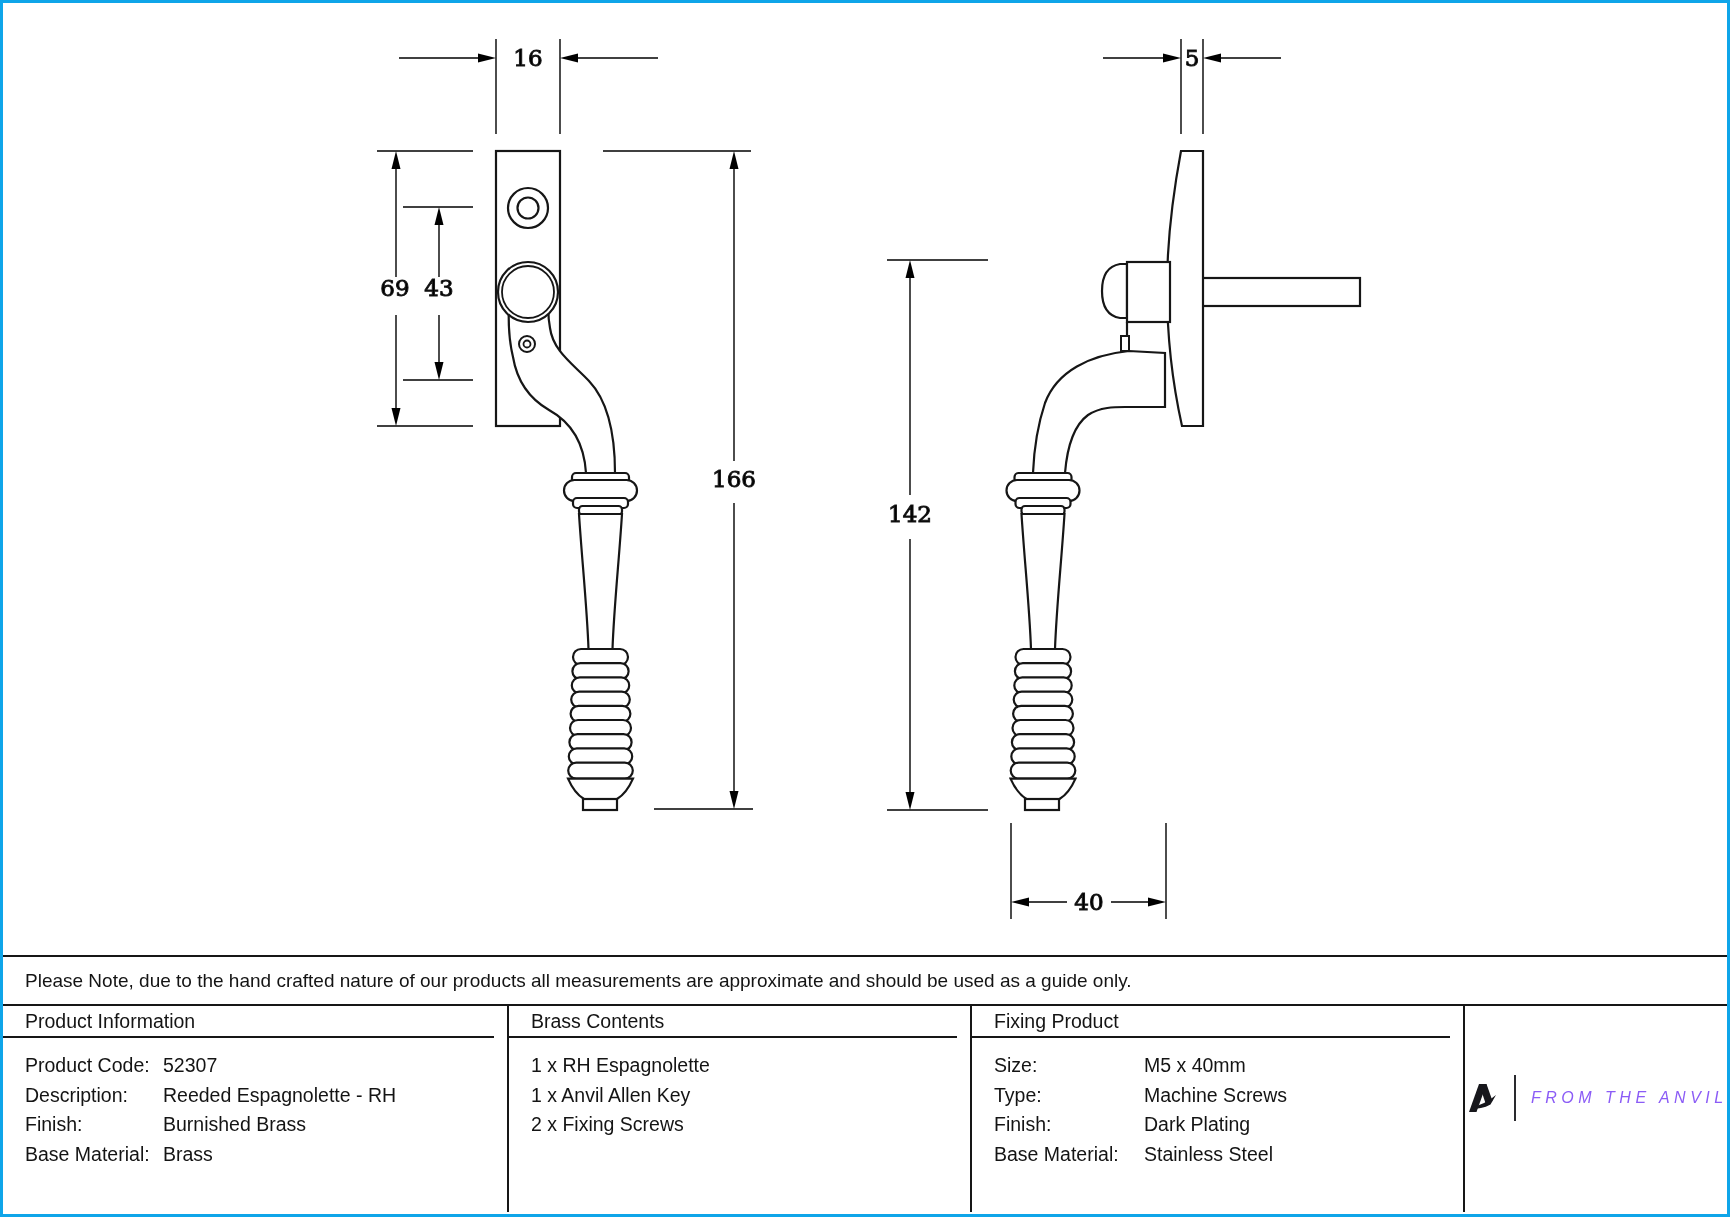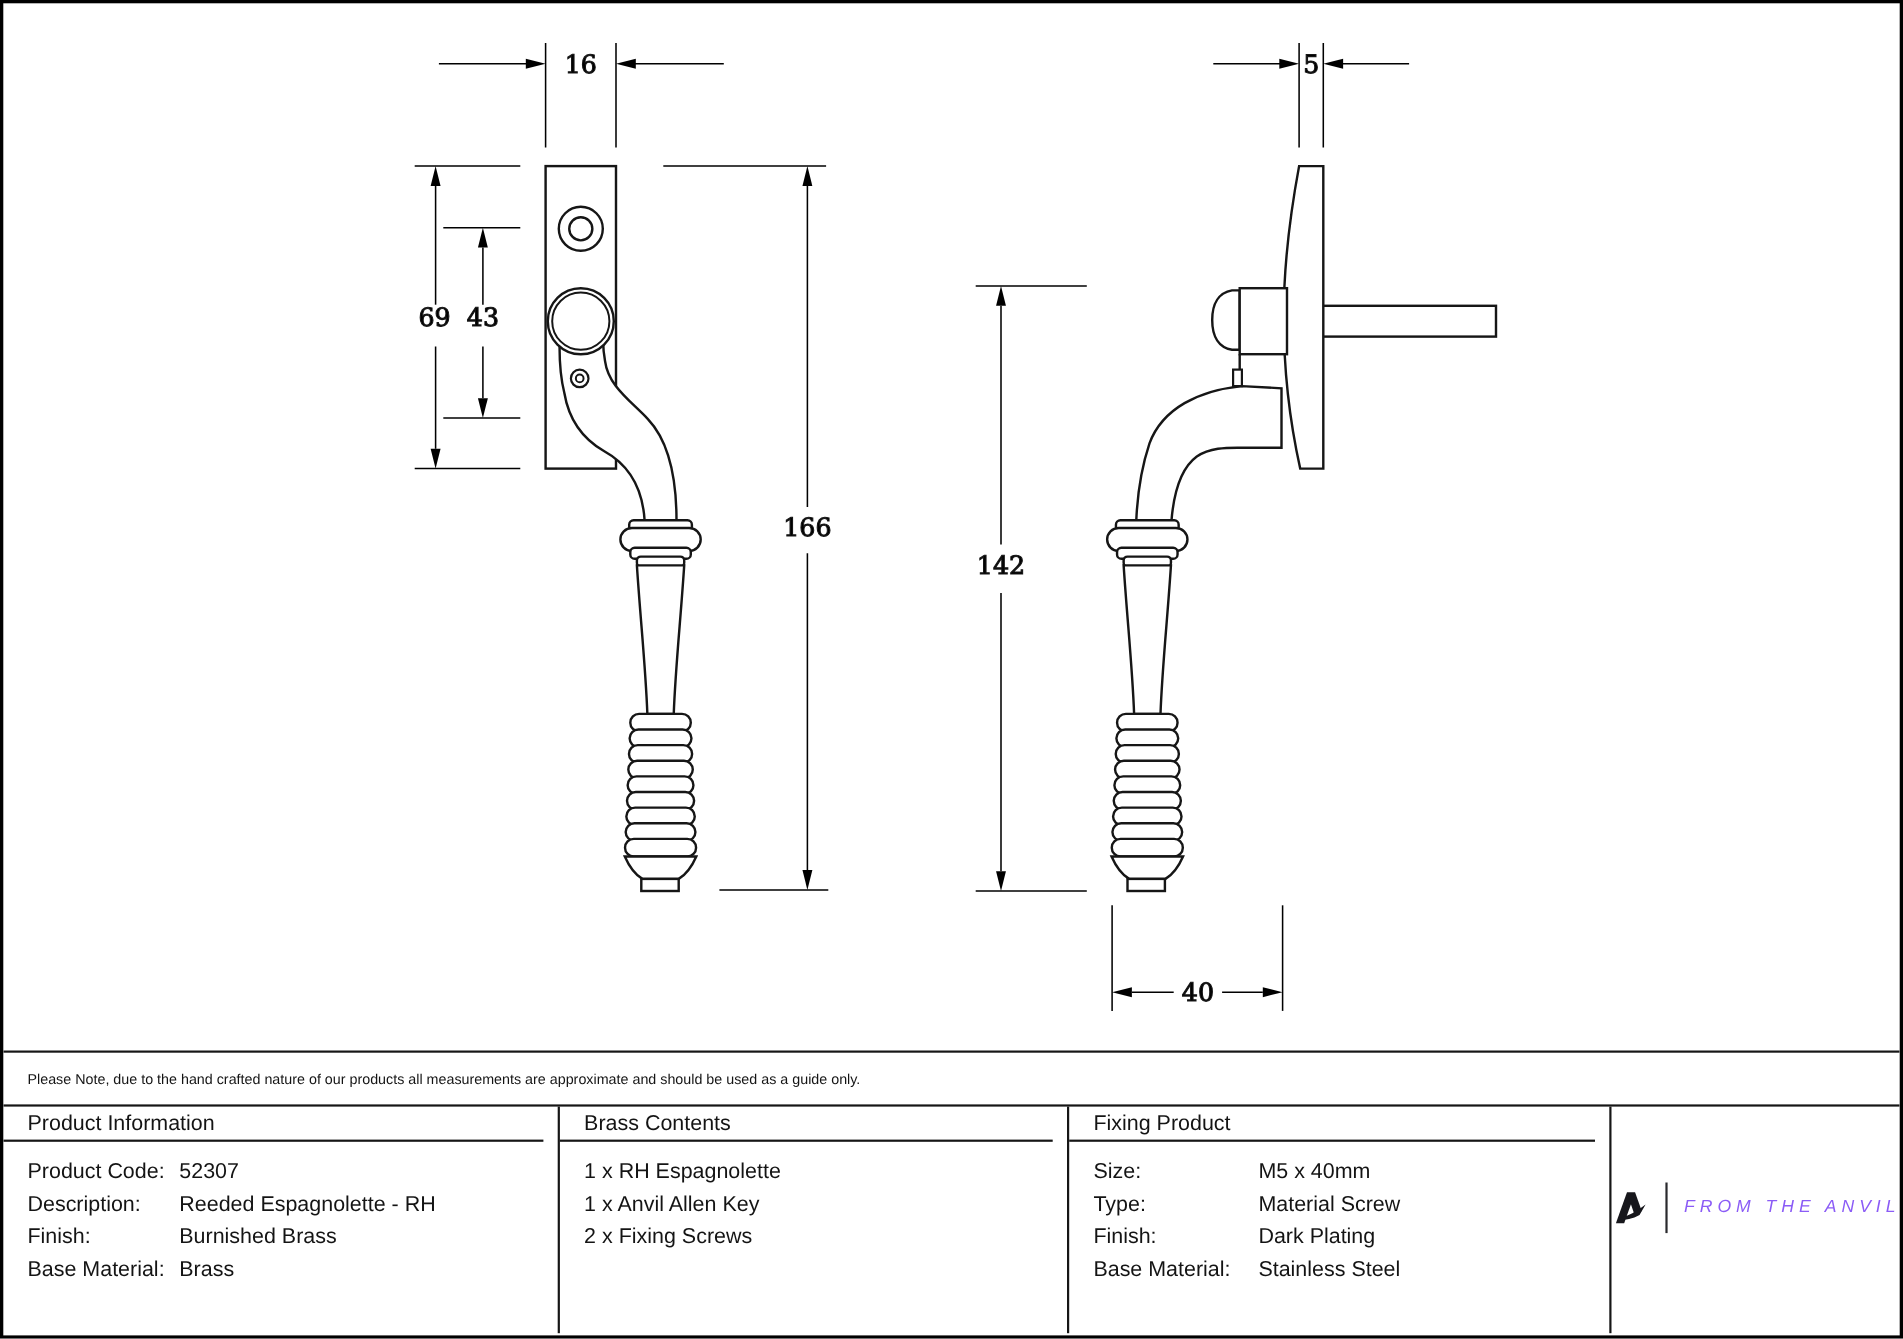--- a/index.html
+++ b/index.html
@@ -1,34 +1,34 @@
 <!DOCTYPE html>
 <html><head>
 <meta charset="utf-8">
 <style>
   html,body{margin:0;padding:0;background:#e8e8e8;}
   .sheet{
     position:relative;
     width:1730px;height:1217px;
     background:#ffffff;
-    border:3px solid #000000;
+    border:3px solid #0ea5e9;
     box-sizing:border-box;
     font-family:"Liberation Sans", sans-serif;
     color:#141414;
     overflow:hidden;
   }
   .drawing-area{position:absolute;left:0;top:0;width:1724px;height:952px;}
   .drawing-area svg{display:block;}
 
   
   .footer{position:absolute;left:0;top:952px;width:1724px;}
   .note-row{
     height:51px;border-top:2px solid #161616;border-bottom:2px solid #161616;
     display:flex;align-items:center;
-    font-size:13px;padding-left:22px;box-sizing:border-box;
+    font-size:19px;padding-left:22px;box-sizing:border-box;
   }
   .info-grid{display:grid;grid-template-columns:491px 450px 480px 1fr;width:1724px;gap:13px;}
   .col{box-sizing:border-box;}
   .col + .col{border-left:2px solid #161616;}
   .col-header{
     height:32px;border-bottom:2px solid #161616;
     display:flex;align-items:center;
     font-size:19.5px;padding-left:22px;box-sizing:border-box;
   }
   .col-body{
@@ -263,21 +263,21 @@
 
       <div class="col">
         <div class="col-header">Fixing Product</div>
         <div class="col-body">
           <div class="kv">
             <span class="k">Size:</span>
             <span class="v">M5 x 40mm</span>
           </div>
           <div class="kv">
             <span class="k">Type:</span>
-            <span class="v">Material Screw</span>
+            <span class="v">Machine Screws</span>
           </div>
           <div class="kv">
             <span class="k">Finish:</span>
             <span class="v">Dark Plating</span>
           </div>
           <div class="kv">
             <span class="k">Base Material:</span>
             <span class="v">Stainless Steel</span>
           </div>
         </div>

